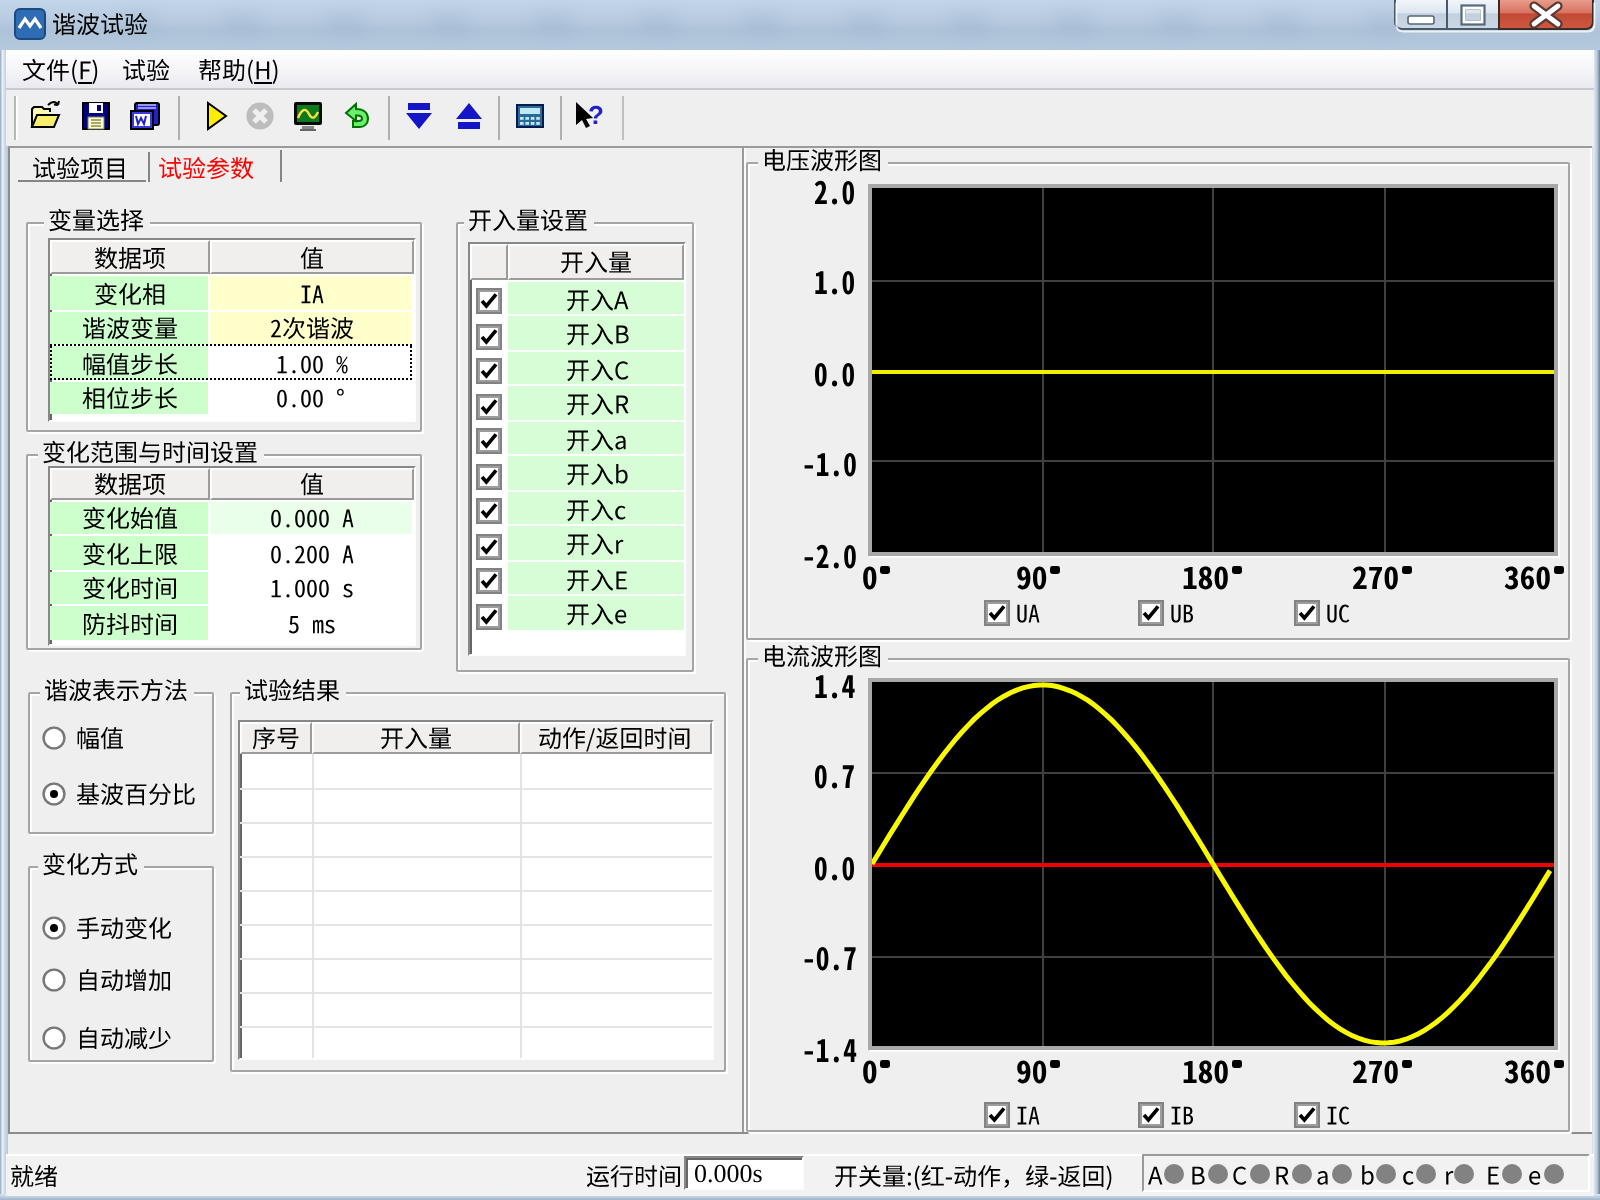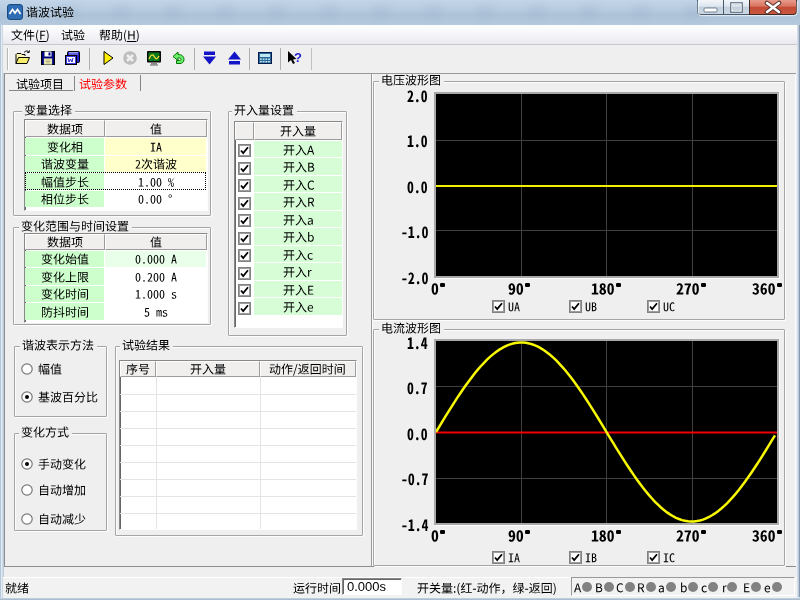--- a/index.html
+++ b/index.html
@@ -551,21 +551,21 @@
       <path transform="translate(0,10.2)" d="M0.8 0.0H5.2V-0.9H3.6V-7.9H5.2V-8.8H0.8V-7.9H2.4V-0.9H0.8Z M9.6 0.1C10.4 0.1 11.1 -0.2 11.7 -0.9L11.0 -1.6C10.6 -1.1 10.2 -0.8 9.7 -0.8C8.6 -0.8 7.8 -1.9 7.8 -4.4C7.8 -6.9 8.7 -8.0 9.7 -8.0C10.2 -8.0 10.5 -7.7 10.9 -7.3L11.5 -8.0C11.1 -8.5 10.5 -9.0 9.6 -9.0C8.0 -9.0 6.6 -7.5 6.6 -4.4C6.6 -1.3 8.0 0.1 9.6 0.1Z" fill="#000"></path>
     </svg>
     <div style="position:absolute;left:3px;top:577px;width:794px;height:20px;background:#f2f2f2;border-top:1px solid #fff"></div>
     <svg style="position:absolute;left:5px;top:582px;overflow:visible" width="26" height="15">
       <path transform="translate(0,10.6)" d="M2.1 -6.1H4.8V-4.7H2.1ZM8.7 -5.2V-0.6C8.7 0.1 8.7 0.3 8.9 0.5C9.1 0.6 9.4 0.7 9.7 0.7C9.8 0.7 10.3 0.7 10.4 0.7C10.7 0.7 11.0 0.6 11.1 0.6C11.3 0.5 11.4 0.3 11.5 0.1C11.6 -0.2 11.6 -0.8 11.7 -1.3C11.4 -1.4 11.1 -1.6 10.9 -1.7C10.9 -1.1 10.9 -0.6 10.9 -0.4C10.8 -0.2 10.8 -0.1 10.7 -0.1C10.6 -0.0 10.5 -0.0 10.4 -0.0C10.2 -0.0 9.9 -0.0 9.8 -0.0C9.7 -0.0 9.6 -0.0 9.5 -0.1C9.5 -0.1 9.5 -0.3 9.5 -0.5V-5.2ZM1.7 -3.3C1.5 -2.3 1.1 -1.3 0.6 -0.6C0.8 -0.5 1.1 -0.3 1.2 -0.2C1.7 -0.9 2.2 -2.0 2.5 -3.1ZM4.4 -3.1C4.8 -2.5 5.1 -1.6 5.3 -1.0L5.9 -1.3C5.8 -1.9 5.4 -2.8 5.0 -3.4ZM9.2 -9.2C9.7 -8.6 10.2 -7.9 10.4 -7.4L11.1 -7.8C10.8 -8.3 10.3 -9.0 9.8 -9.5ZM1.3 -6.8V-3.9H3.1V-0.0C3.1 0.1 3.1 0.1 2.9 0.1C2.8 0.1 2.4 0.1 2.0 0.1C2.1 0.3 2.2 0.7 2.3 0.9C2.9 0.9 3.3 0.9 3.6 0.8C3.8 0.6 3.9 0.4 3.9 0.0V-3.9H5.6V-6.8ZM2.7 -9.9C2.9 -9.5 3.1 -9.0 3.2 -8.6H0.6V-7.8H6.1V-8.6H4.1C4.0 -9.0 3.7 -9.6 3.5 -10.1ZM7.9 -10.1C7.9 -9.1 7.9 -8.0 7.8 -7.0H6.2V-6.1H7.8C7.6 -3.6 7.0 -1.1 5.2 0.4C5.5 0.6 5.8 0.8 5.9 1.0C7.7 -0.7 8.4 -3.4 8.6 -6.1H11.4V-7.0H8.7C8.7 -8.0 8.8 -9.1 8.8 -10.1Z M12.5 -0.6 12.7 0.2C13.8 -0.1 15.3 -0.4 16.7 -0.8L16.6 -1.5C15.1 -1.2 13.5 -0.8 12.5 -0.6ZM22.4 -9.4C22.2 -8.9 21.9 -8.4 21.6 -8.0V-8.6H20.0V-10.1H19.1V-8.6H17.1V-7.8H19.1V-6.3H16.5V-5.5H19.4C18.5 -4.7 17.4 -4.0 16.2 -3.4C16.4 -3.3 16.7 -2.9 16.8 -2.7C17.2 -2.9 17.6 -3.1 18.0 -3.4V0.9H18.8V0.4H21.9V0.9H22.8V-4.3H19.3C19.8 -4.7 20.2 -5.1 20.6 -5.5H23.5V-6.3H21.4C22.1 -7.2 22.7 -8.1 23.2 -9.2ZM20.0 -7.8H21.5C21.1 -7.3 20.7 -6.8 20.3 -6.3H20.0ZM18.8 -1.6H21.9V-0.3H18.8ZM18.8 -2.3V-3.6H21.9V-2.3ZM12.7 -5.1C12.9 -5.2 13.2 -5.2 14.7 -5.4C14.2 -4.6 13.7 -4.0 13.5 -3.8C13.1 -3.3 12.8 -3.0 12.6 -3.0C12.7 -2.8 12.8 -2.4 12.8 -2.2C13.1 -2.3 13.5 -2.4 16.2 -3.0C16.2 -3.2 16.2 -3.5 16.2 -3.7L14.1 -3.4C15.0 -4.4 15.9 -5.7 16.7 -7.1L16.0 -7.5C15.7 -7.1 15.5 -6.6 15.2 -6.2L13.6 -6.0C14.3 -7.1 15.0 -8.4 15.5 -9.7L14.7 -10.1C14.2 -8.6 13.4 -7.0 13.1 -6.6C12.9 -6.2 12.7 -5.9 12.5 -5.9C12.6 -5.7 12.7 -5.3 12.7 -5.1Z" fill="#000"></path>
     </svg>
     <svg style="position:absolute;left:293px;top:582px;overflow:visible" width="50" height="15">
       <path transform="translate(0,10.6)" d="M4.6 -9.3V-8.5H10.6V-9.3ZM0.8 -8.9C1.5 -8.4 2.5 -7.7 2.9 -7.2L3.6 -7.9C3.1 -8.3 2.1 -9.0 1.4 -9.4ZM4.5 -1.4C4.9 -1.6 5.4 -1.6 9.9 -2.0L10.4 -1.1L11.2 -1.5C10.7 -2.4 9.7 -4.0 9.0 -5.2L8.3 -4.8C8.6 -4.2 9.1 -3.5 9.5 -2.8L5.5 -2.5C6.1 -3.4 6.8 -4.6 7.3 -5.7H11.5V-6.6H3.8V-5.7H6.2C5.7 -4.5 5.1 -3.4 4.8 -3.0C4.6 -2.7 4.4 -2.4 4.2 -2.3C4.3 -2.1 4.5 -1.6 4.5 -1.4ZM3.0 -5.9H0.5V-5.0H2.1V-1.2C1.6 -1.0 1.0 -0.5 0.4 0.2L1.1 1.0C1.7 0.2 2.3 -0.5 2.7 -0.5C2.9 -0.5 3.4 -0.1 3.8 0.2C4.7 0.7 5.7 0.9 7.2 0.9C8.5 0.9 10.5 0.8 11.3 0.7C11.3 0.5 11.5 0.0 11.6 -0.3C10.4 -0.1 8.6 -0.0 7.2 -0.0C5.9 -0.0 4.8 -0.1 4.0 -0.6C3.6 -0.9 3.3 -1.1 3.0 -1.3Z M17.2 -9.4V-8.5H23.1V-9.4ZM15.2 -10.1C14.6 -9.2 13.4 -8.1 12.4 -7.5C12.6 -7.3 12.8 -6.9 12.9 -6.7C14.0 -7.5 15.3 -8.7 16.1 -9.7ZM16.7 -6.0V-5.2H20.7V-0.2C20.7 -0.0 20.7 0.0 20.4 0.1C20.2 0.1 19.4 0.1 18.5 0.0C18.7 0.3 18.8 0.7 18.8 0.9C20.0 0.9 20.7 0.9 21.1 0.8C21.5 0.6 21.6 0.4 21.6 -0.2V-5.2H23.5V-6.0ZM15.7 -7.5C14.9 -6.1 13.5 -4.8 12.3 -3.9C12.5 -3.7 12.8 -3.3 12.9 -3.1C13.4 -3.5 13.8 -3.9 14.3 -4.4V1.0H15.2V-5.4C15.7 -6.0 16.2 -6.6 16.5 -7.2Z M29.7 -5.4C30.3 -4.5 31.1 -3.2 31.5 -2.5L32.3 -3.0C31.9 -3.7 31.1 -4.9 30.4 -5.8ZM27.9 -4.8V-2.1H25.8V-4.8ZM27.9 -5.6H25.8V-8.3H27.9ZM25.0 -9.1V-0.3H25.8V-1.3H28.7V-9.1ZM33.2 -10.0V-7.7H29.3V-6.8H33.2V-0.4C33.2 -0.2 33.1 -0.1 32.8 -0.1C32.6 -0.0 31.7 -0.0 30.7 -0.1C30.9 0.2 31.0 0.6 31.1 0.8C32.3 0.8 33.0 0.8 33.5 0.7C33.9 0.5 34.1 0.3 34.1 -0.4V-6.8H35.5V-7.7H34.1V-10.0Z M37.1 -7.4V1.0H38.0V-7.4ZM37.3 -9.5C37.8 -9.0 38.4 -8.2 38.7 -7.7L39.5 -8.2C39.2 -8.7 38.5 -9.4 38.0 -9.9ZM40.5 -3.5H43.4V-1.9H40.5ZM40.5 -5.9H43.4V-4.3H40.5ZM39.7 -6.6V-1.2H44.3V-6.6ZM40.2 -9.4V-8.6H46.0V-0.1C46.0 0.0 46.0 0.1 45.8 0.1C45.7 0.1 45.2 0.1 44.7 0.1C44.8 0.3 44.9 0.7 45.0 0.9C45.7 0.9 46.2 0.9 46.5 0.8C46.8 0.6 47.0 0.4 47.0 -0.1V-9.4Z" fill="#000"></path>
     </svg>
     <div style="position:absolute;left:342px;top:578px;width:60px;height:17px;background:#fff;border:1px solid #888;border-bottom-color:#fdfdfd;border-right-color:#fdfdfd;box-shadow:inset 1px 1px 0 #666;box-sizing:border-box"></div>
-    <div style="position:absolute;left:347px;top:579px;width:60px;height:16px;font-family:Liberation Sans, sans-serif;font-size:13px;color:#000">0.000s</div>
+    <div style="position:absolute;left:347px;top:579px;width:60px;height:16px;font-family:Liberation Serif, serif;font-size:13px;color:#000">0.000s</div>
     <svg style="position:absolute;left:417px;top:582px;overflow:visible" width="142" height="15">
       <path transform="translate(0,10.6)" d="M7.8 -8.4V-5.0H4.4V-5.5V-8.4ZM0.6 -5.0V-4.2H3.5C3.3 -2.5 2.7 -0.9 0.6 0.3C0.9 0.5 1.2 0.8 1.4 1.0C3.6 -0.4 4.2 -2.3 4.4 -4.2H7.8V1.0H8.7V-4.2H11.4V-5.0H8.7V-8.4H11.0V-9.3H1.1V-8.4H3.5V-5.5L3.5 -5.0Z M14.7 -9.6C15.2 -9.0 15.7 -8.1 15.9 -7.5H13.5V-6.6H17.5V-5.2C17.5 -4.9 17.5 -4.7 17.5 -4.5H12.8V-3.6H17.3C16.9 -2.3 15.8 -0.9 12.6 0.2C12.8 0.4 13.1 0.7 13.2 0.9C16.3 -0.1 17.6 -1.5 18.2 -2.9C19.2 -1.1 20.7 0.3 22.9 0.9C23.0 0.6 23.3 0.2 23.5 0.0C21.3 -0.5 19.7 -1.8 18.8 -3.6H23.2V-4.5H18.5L18.6 -5.1V-6.6H22.6V-7.5H20.2C20.6 -8.2 21.1 -9.0 21.5 -9.7L20.5 -10.0C20.2 -9.3 19.7 -8.2 19.2 -7.5H15.9L16.7 -8.0C16.5 -8.5 16.0 -9.4 15.4 -10.0Z M27.0 -8.0H33.0V-7.3H27.0ZM27.0 -9.2H33.0V-8.5H27.0ZM26.1 -9.7V-6.8H33.9V-9.7ZM24.6 -6.3V-5.6H35.4V-6.3ZM26.8 -3.3H29.5V-2.6H26.8ZM30.4 -3.3H33.3V-2.6H30.4ZM26.8 -4.5H29.5V-3.8H26.8ZM30.4 -4.5H33.3V-3.8H30.4ZM24.6 -0.0V0.7H35.5V-0.0H30.4V-0.7H34.5V-1.4H30.4V-2.0H34.2V-5.0H25.9V-2.0H29.5V-1.4H25.6V-0.7H29.5V-0.0Z M37.7 -4.7C38.1 -4.7 38.5 -5.0 38.5 -5.5C38.5 -6.0 38.1 -6.4 37.7 -6.4C37.2 -6.4 36.9 -6.0 36.9 -5.5C36.9 -5.0 37.2 -4.7 37.7 -4.7ZM37.7 0.2C38.1 0.2 38.5 -0.2 38.5 -0.7C38.5 -1.2 38.1 -1.5 37.7 -1.5C37.2 -1.5 36.9 -1.2 36.9 -0.7C36.9 -0.2 37.2 0.2 37.7 0.2Z M42.2 2.4 42.9 2.1C41.8 0.3 41.4 -1.7 41.4 -3.7C41.4 -5.8 41.8 -7.8 42.9 -9.5L42.2 -9.8C41.1 -8.0 40.4 -6.1 40.4 -3.7C40.4 -1.4 41.1 0.6 42.2 2.4Z M43.8 -0.6 44.0 0.3C45.2 0.0 46.7 -0.3 48.2 -0.6L48.1 -1.5C46.5 -1.2 44.9 -0.8 43.8 -0.6ZM44.1 -5.1C44.3 -5.2 44.6 -5.2 46.2 -5.4C45.6 -4.7 45.1 -4.1 44.9 -3.9C44.4 -3.4 44.2 -3.1 43.9 -3.1C44.0 -2.8 44.1 -2.4 44.2 -2.2C44.5 -2.4 44.9 -2.4 48.2 -3.0C48.2 -3.2 48.2 -3.5 48.2 -3.8L45.5 -3.4C46.5 -4.4 47.5 -5.7 48.4 -7.1L47.6 -7.6C47.3 -7.1 47.0 -6.7 46.8 -6.3L45.1 -6.1C45.9 -7.2 46.6 -8.4 47.2 -9.7L46.3 -10.1C45.8 -8.6 44.8 -7.1 44.5 -6.7C44.2 -6.3 44.0 -6.0 43.8 -6.0C43.9 -5.7 44.1 -5.3 44.1 -5.1ZM48.3 -0.7V0.2H54.9V-0.7H52.1V-8.1H54.6V-9.0H48.5V-8.1H51.1V-0.7Z M55.9 -2.9H59.0V-3.8H55.9Z M60.6 -9.1V-8.3H65.3V-9.1ZM67.4 -9.9C67.4 -9.0 67.4 -8.2 67.4 -7.3H65.6V-6.4H67.3C67.2 -3.7 66.7 -1.2 65.1 0.3C65.3 0.4 65.6 0.7 65.8 0.9C67.5 -0.7 68.0 -3.5 68.2 -6.4H70.0C69.9 -2.2 69.7 -0.6 69.4 -0.2C69.3 -0.1 69.1 -0.0 68.9 -0.0C68.7 -0.0 68.0 -0.0 67.4 -0.1C67.5 0.1 67.6 0.5 67.6 0.8C68.3 0.8 68.9 0.8 69.3 0.8C69.7 0.7 69.9 0.6 70.2 0.3C70.6 -0.2 70.7 -1.9 70.9 -6.9C70.9 -7.0 70.9 -7.3 70.9 -7.3H68.2C68.3 -8.2 68.3 -9.0 68.3 -9.9ZM60.6 -0.5 60.6 -0.5V-0.5C60.9 -0.7 61.3 -0.8 64.7 -1.6L64.9 -0.8L65.7 -1.0C65.5 -1.9 64.9 -3.3 64.5 -4.4L63.7 -4.2C64.0 -3.6 64.2 -3.0 64.4 -2.3L61.6 -1.7C62.0 -2.8 62.5 -4.2 62.8 -5.4H65.5V-6.2H60.2V-5.4H61.9C61.6 -4.0 61.1 -2.6 60.9 -2.2C60.7 -1.7 60.5 -1.4 60.3 -1.4C60.4 -1.1 60.6 -0.7 60.6 -0.5Z M77.9 -9.9C77.3 -8.2 76.3 -6.4 75.2 -5.3C75.4 -5.2 75.8 -4.8 75.9 -4.7C76.5 -5.4 77.1 -6.2 77.6 -7.2H78.5V0.9H79.4V-2.0H83.0V-2.8H79.4V-4.6H82.8V-5.5H79.4V-7.2H83.1V-8.1H78.1C78.3 -8.6 78.5 -9.2 78.7 -9.7ZM75.0 -10.0C74.3 -8.2 73.2 -6.4 72.0 -5.2C72.2 -5.0 72.4 -4.5 72.5 -4.3C72.9 -4.8 73.3 -5.2 73.7 -5.8V0.9H74.6V-7.2C75.1 -8.0 75.5 -8.9 75.8 -9.8Z M85.4 1.3C86.7 0.8 87.5 -0.1 87.5 -1.4C87.5 -2.3 87.2 -2.8 86.5 -2.8C86.0 -2.8 85.6 -2.5 85.6 -2.0C85.6 -1.4 86.0 -1.1 86.5 -1.1L86.7 -1.1C86.6 -0.3 86.1 0.3 85.2 0.6Z M100.6 -4.2C101.1 -3.7 101.8 -3.0 102.1 -2.6L102.7 -3.1C102.4 -3.5 101.7 -4.2 101.2 -4.6ZM96.1 -0.6 96.3 0.2C97.3 -0.1 98.6 -0.5 99.8 -0.9L99.7 -1.7C98.3 -1.3 97.0 -0.9 96.1 -0.6ZM100.8 -9.6V-8.8H105.3L105.3 -7.8H101.1V-7.1H105.3L105.2 -5.9H100.5V-5.1H103.2V-2.8C102.1 -2.1 100.8 -1.3 100.0 -0.8L100.5 -0.1C101.3 -0.6 102.3 -1.3 103.2 -2.0V-0.0C103.2 0.1 103.2 0.1 103.1 0.1C102.9 0.1 102.5 0.2 102.0 0.1C102.1 0.4 102.2 0.7 102.2 0.9C102.9 0.9 103.4 0.9 103.7 0.8C104.0 0.6 104.1 0.4 104.1 -0.0V-2.2C104.7 -1.2 105.6 -0.4 106.7 0.0C106.8 -0.2 107.0 -0.5 107.2 -0.7C106.3 -1.0 105.4 -1.6 104.8 -2.4C105.5 -2.9 106.3 -3.6 106.9 -4.1L106.2 -4.6C105.8 -4.1 105.1 -3.4 104.4 -3.0C104.3 -3.1 104.2 -3.3 104.1 -3.6V-5.1H107.1V-5.9H106.1C106.1 -7.1 106.2 -8.5 106.2 -9.6L105.6 -9.6L105.5 -9.6ZM96.3 -5.1C96.4 -5.2 96.7 -5.2 98.1 -5.4C97.6 -4.6 97.1 -4.0 96.9 -3.8C96.6 -3.4 96.3 -3.1 96.1 -3.0C96.2 -2.8 96.3 -2.4 96.3 -2.2C96.6 -2.3 97.0 -2.4 99.7 -3.0C99.7 -3.2 99.7 -3.5 99.7 -3.8L97.6 -3.4C98.4 -4.5 99.3 -5.8 100.0 -7.1L99.3 -7.5C99.0 -7.1 98.8 -6.6 98.6 -6.2L97.2 -6.1C97.9 -7.1 98.5 -8.4 99.0 -9.7L98.1 -10.1C97.7 -8.6 96.9 -7.1 96.6 -6.7C96.4 -6.3 96.2 -6.0 96.0 -6.0C96.1 -5.7 96.2 -5.3 96.3 -5.1Z M108.1 -2.9H111.2V-3.8H108.1Z M112.6 -9.2C113.2 -8.6 113.9 -7.7 114.3 -7.2L115.0 -7.8C114.7 -8.3 113.9 -9.1 113.3 -9.6ZM114.7 -5.6H112.3V-4.8H113.8V-1.3C113.3 -1.1 112.7 -0.7 112.1 -0.1L112.7 0.8C113.3 0.1 113.8 -0.6 114.2 -0.6C114.5 -0.6 114.9 -0.2 115.4 0.0C116.2 0.5 117.3 0.6 118.7 0.6C120.0 0.6 122.1 0.6 123.0 0.5C123.0 0.2 123.1 -0.2 123.3 -0.4C122.0 -0.3 120.2 -0.2 118.8 -0.2C117.4 -0.2 116.4 -0.3 115.6 -0.7C115.2 -0.9 114.9 -1.1 114.7 -1.2ZM117.5 -4.9C118.1 -4.4 118.8 -3.9 119.4 -3.3C118.6 -2.6 117.7 -2.1 116.8 -1.7C117.0 -1.5 117.2 -1.2 117.3 -1.0C118.3 -1.4 119.3 -2.0 120.1 -2.7C120.8 -2.1 121.5 -1.5 121.9 -1.0L122.6 -1.6C122.1 -2.1 121.4 -2.7 120.7 -3.4C121.5 -4.3 122.1 -5.4 122.5 -6.8L121.9 -7.0L121.8 -7.0H117.2V-8.4C119.2 -8.5 121.4 -8.8 122.9 -9.2L122.1 -9.9C120.8 -9.5 118.4 -9.3 116.3 -9.2V-6.6C116.3 -5.1 116.2 -3.1 115.0 -1.7C115.3 -1.6 115.6 -1.3 115.8 -1.2C116.9 -2.6 117.2 -4.6 117.2 -6.2H121.4C121.1 -5.3 120.6 -4.6 120.0 -3.9C119.4 -4.5 118.7 -5.0 118.1 -5.4Z M128.2 -6.0H131.1V-3.3H128.2ZM127.4 -6.8V-2.4H132.0V-6.8ZM124.7 -9.6V0.9H125.6V0.3H133.8V0.9H134.7V-9.6ZM125.6 -0.6V-8.7H133.8V-0.6Z M136.9 2.4C138.0 0.6 138.7 -1.4 138.7 -3.7C138.7 -6.1 138.0 -8.0 136.9 -9.8L136.2 -9.5C137.3 -7.8 137.8 -5.8 137.8 -3.7C137.8 -1.7 137.3 0.3 136.2 2.1Z" fill="#000"></path>
     </svg>
     <div style="position:absolute;left:571px;top:577px;width:224px;height:19px;border:1px solid #9a9a9a;border-bottom-color:#fff;border-right-color:#fff;box-sizing:border-box"></div>
     <svg style="position:absolute;left:574px;top:582px;overflow:visible" width="9" height="13">
       <path transform="translate(0,10.2)" d="M0.0 0.0H1.2L2.0 -2.7H5.2L6.1 0.0H7.2L4.3 -8.8H3.0ZM2.3 -3.6 2.7 -4.9C3.0 -5.9 3.3 -6.9 3.6 -7.9H3.6C3.9 -6.9 4.2 -5.9 4.5 -4.9L5.0 -3.6Z" fill="#000"></path>
     </svg>
     <div style="position:absolute;left:582px;top:582px;width:10px;height:10px;background:#828282;border-radius:50%"></div>
     <svg style="position:absolute;left:595px;top:582px;overflow:visible" width="10" height="13">
       <path transform="translate(0,10.2)" d="M1.2 0.0H4.0C6.0 0.0 7.3 -0.9 7.3 -2.6C7.3 -3.8 6.6 -4.5 5.6 -4.7V-4.7C6.4 -5.0 6.8 -5.8 6.8 -6.6C6.8 -8.2 5.6 -8.8 3.8 -8.8H1.2ZM2.3 -5.1V-7.9H3.7C5.1 -7.9 5.7 -7.5 5.7 -6.5C5.7 -5.6 5.1 -5.1 3.6 -5.1ZM2.3 -0.9V-4.2H3.9C5.4 -4.2 6.3 -3.7 6.3 -2.6C6.3 -1.4 5.4 -0.9 3.9 -0.9Z" fill="#000"></path>

